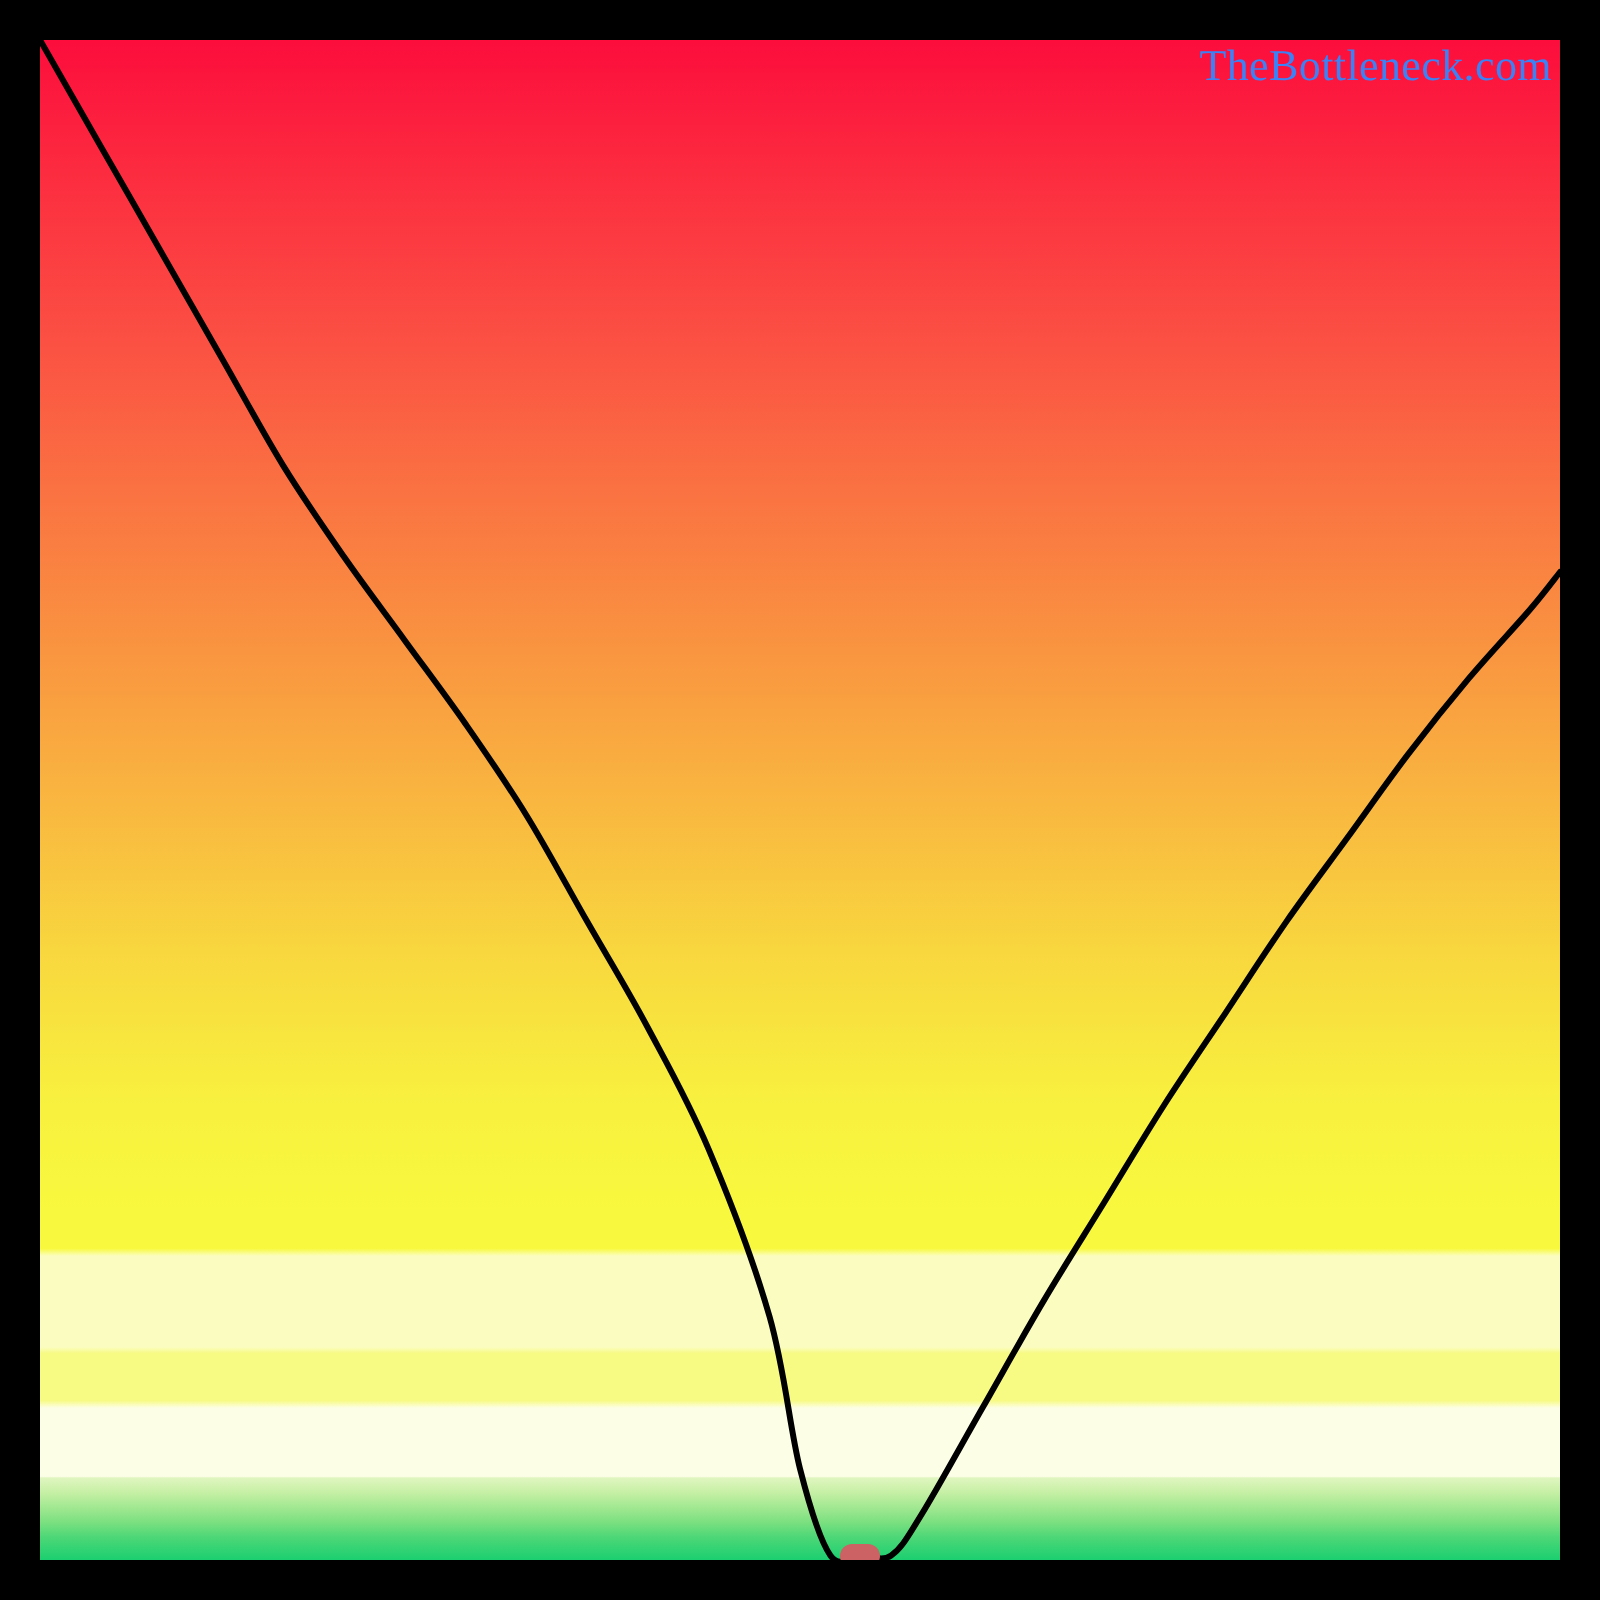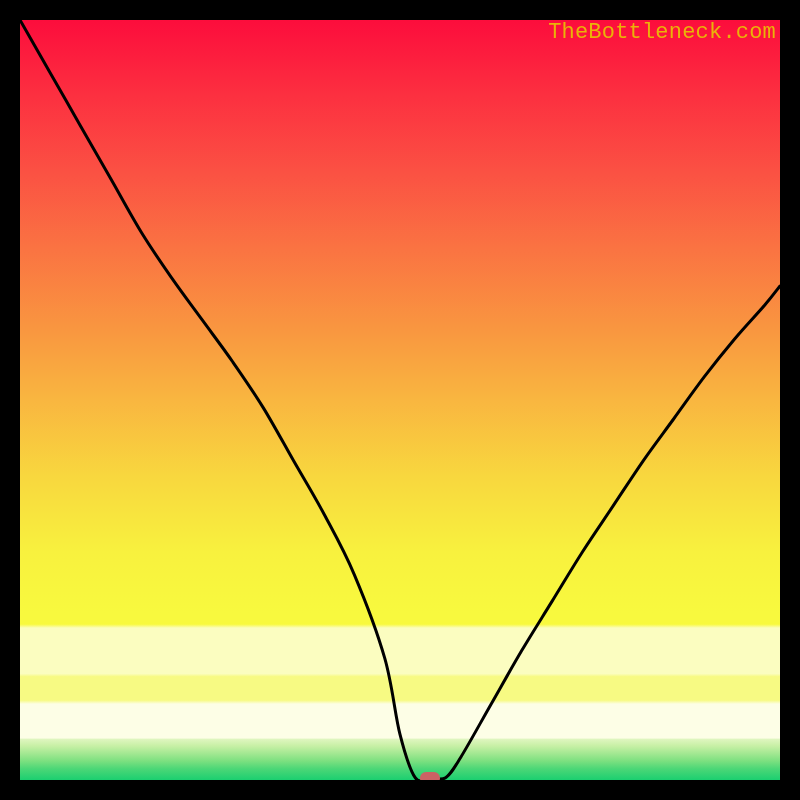--- a/index.html
+++ b/index.html
@@ -23,22 +23,22 @@
     left: 20px;
     top: 20px;
     width: 760px;
     height: 760px;
     overflow: hidden;
   }
   .watermark {
     position: absolute;
     top: 0px;
     right: 4px;
-    color: #eab308;
-    font-family: Liberation Mono, monospace;
+    color: #3b82f6;
+    font-family: Liberation Serif, serif;
     font-size: 22px;
     font-weight: 400;
     letter-spacing: 0.2px;
     z-index: 20;
   }
   svg {
     display: block;
   }
   .marker {
     position: absolute;

